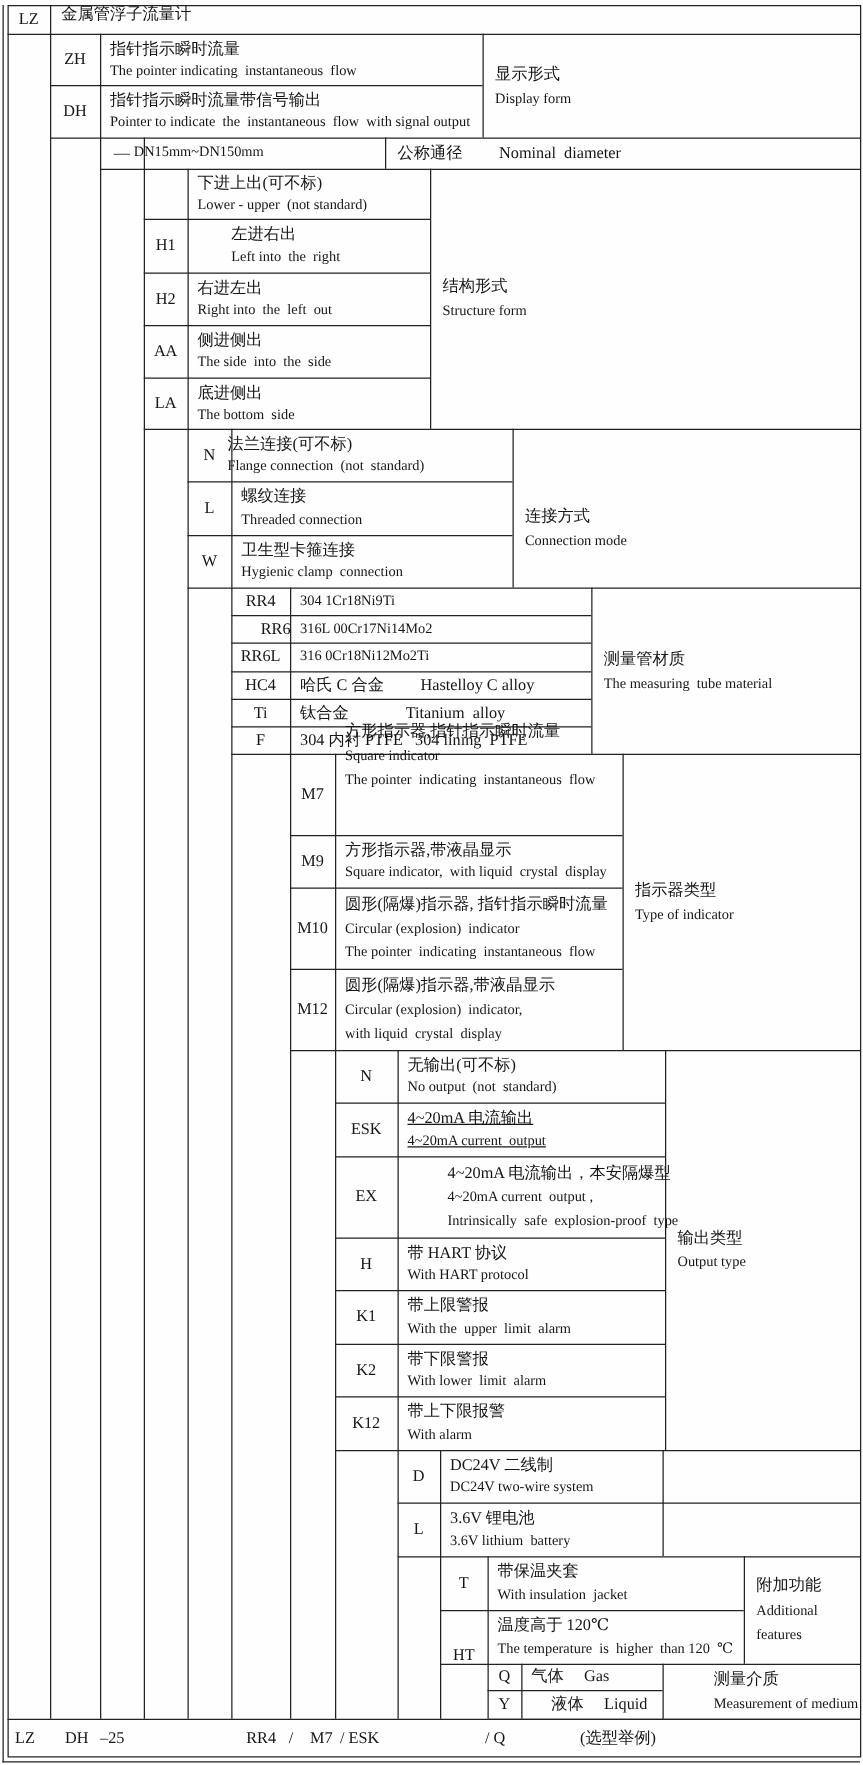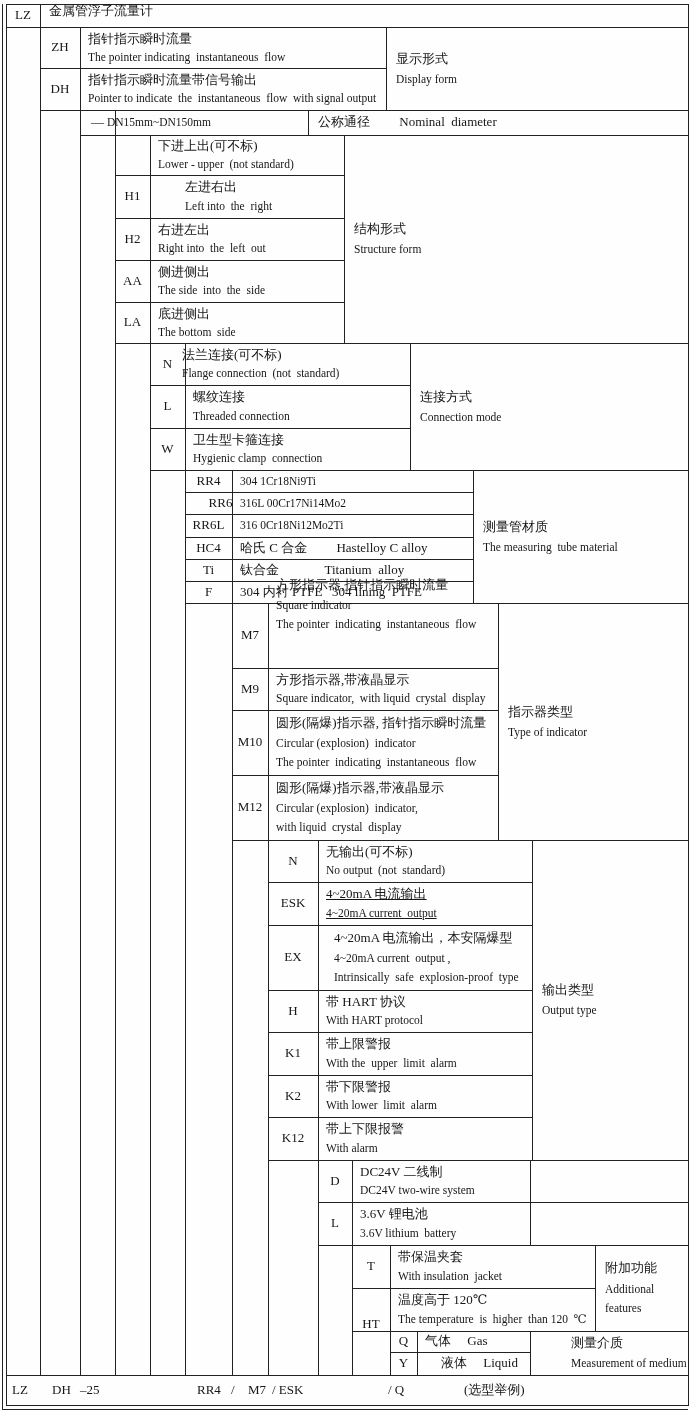--- a/index.html
+++ b/index.html
@@ -134,21 +134,21 @@
         <span class="line en">Threaded connection</span>
       </div>
       <div class="hl" style="left: 150px; top: 428px; width: 260px;"></div>
       <div class="cell code-cell" style="left: 150px; top: 428px; width: 35px; height: 42px;">
         <span class="line zh">W</span>
       </div>
       <div class="cell desc-cell" style="left: 185px; top: 428px; width: 225px; height: 42px;">
         <span class="line zh">卫生型卡箍连接</span>
         <span class="line en">Hygienic clamp  connection</span>
       </div>
-      <div class="cell label-cell" style="left: 410px; top: 343px; width: 278px; height: 127px;">
+      <div class="cell label-cell" style="left: 410px; top: 359px; width: 278px; height: 127px;">
         <span class="line zh">连接方式</span>
         <span class="line en">Connection mode</span>
       </div>
       <div class="vl" style="left: 232px; top: 470px; height: 905px;"></div>
       <div class="vl" style="left: 473px; top: 470px; height: 133px;"></div>
       <div class="hl" style="left: 185px; top: 603px; width: 503px;"></div>
       <div class="cell code-cell" style="left: 185px; top: 470px; width: 47px; height: 22px;">
         <span class="line zh">RR4</span>
       </div>
       <div class="cell desc-cell" style="left: 232px; top: 470px; width: 241px; height: 22px;">
@@ -249,21 +249,21 @@
         <span class="line zh">ESK</span>
       </div>
       <div class="cell desc-cell" style="left: 318px; top: 882px; width: 214px; height: 43px; text-decoration: underline;">
         <span class="line zh">4~20mA 电流输出</span>
         <span class="line en">4~20mA current  output</span>
       </div>
       <div class="hl" style="left: 268px; top: 925px; width: 264px;"></div>
       <div class="cell code-cell" style="left: 268px; top: 925px; width: 50px; height: 65px;">
         <span class="line zh">EX</span>
       </div>
-      <div class="cell desc-cell" style="left: 300px; top: 925px; width: 214px; height: 65px; padding-left: 34px;">
+      <div class="cell desc-cell" style="left: 324px; top: 925px; width: 214px; height: 65px; padding-left: 34px;">
         <span class="line zh">4~20mA 电流输出，本安隔爆型</span>
         <span class="line en">4~20mA current  output ,</span>
         <span class="line en">Intrinsically  safe  explosion-proof  type</span>
       </div>
       <div class="hl" style="left: 268px; top: 990px; width: 264px;"></div>
       <div class="cell code-cell" style="left: 268px; top: 990px; width: 50px; height: 42px;">
         <span class="line zh">H</span>
       </div>
       <div class="cell desc-cell" style="left: 318px; top: 990px; width: 214px; height: 42px;">
         <span class="line zh">带 HART 协议</span>

